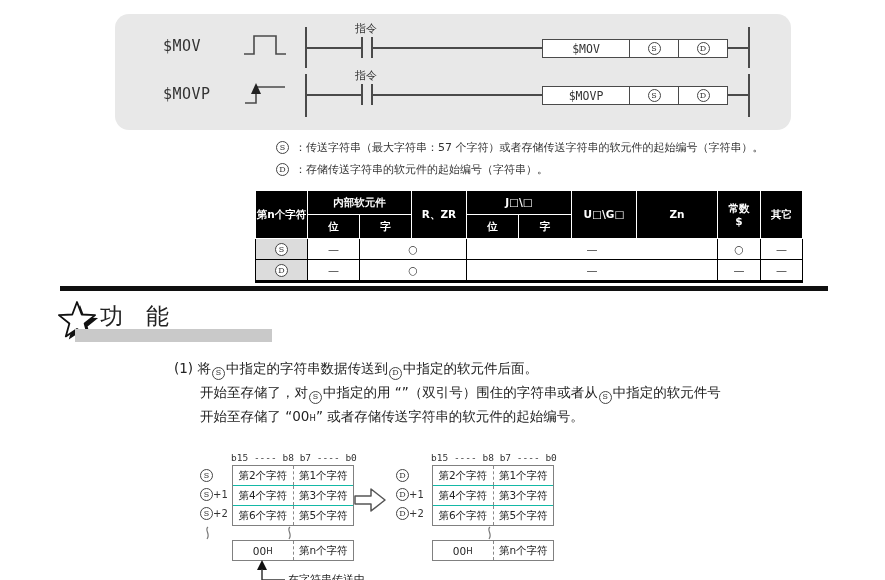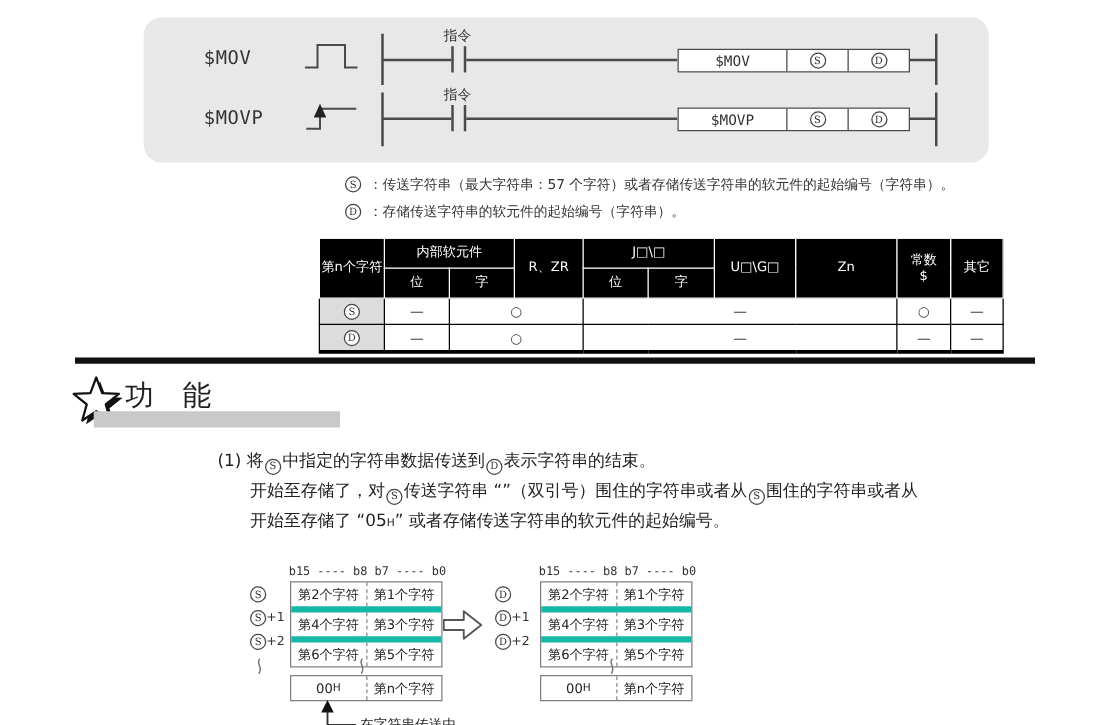--- a/index.html
+++ b/index.html
@@ -14,38 +14,38 @@
   .ibox{position:absolute;display:flex;border:1.5px solid #4a4a4a;background:#fff;height:17px;}
   .ibox .cell{display:flex;align-items:center;justify-content:center;font-family:"DejaVu Sans Mono",monospace;font-size:11.5px;color:#333;}
   .ibox .cell+.cell{border-left:1.5px solid #4a4a4a;}
   .ibox .name{width:86px;}
   .ibox .opr{width:48px;}
   .circ{display:inline-flex;align-items:center;justify-content:center;width:13px;height:13px;border:1px solid #444;border-radius:50%;font-size:8px;line-height:1;background:#fff;box-sizing:border-box;color:#333;font-family:"DejaVu Serif",serif;}
   
   .note{position:absolute;display:flex;align-items:center;gap:6px;font-size:11px;color:#333;white-space:nowrap;}
   
   .dev-table{position:absolute;left:255px;top:190px;border-collapse:collapse;table-layout:fixed;}
-  .dev-table th{background:#000;color:#fff;font-weight:normal;font-size:10.5px;border:1px solid #fff;padding:0;height:23px;line-height:1.15;}
+  .dev-table th{background:#000;color:#fff;font-weight:bold;font-size:10.5px;border:1px solid #fff;padding:0;height:23px;line-height:1.15;}
   .dev-table td{border:1px solid #000;font-size:11px;text-align:center;height:20px;padding:0;color:#333;background:#fff;}
   .dev-table td.sym-cell{background:#dcdcdc;}
   .dev-table tbody tr:last-child td{border-bottom:3px solid #000;}
   
   .rule{position:absolute;left:60px;top:286px;width:768px;height:5px;background:#101010;}
   .title-bar{position:absolute;left:75px;top:329px;width:197px;height:13px;background:#c9c9c9;}
   .sec-title{position:absolute;left:100px;top:301px;font-size:23px;color:#222;z-index:2;}
   
   .pline{position:absolute;font-size:13.5px;color:#222;white-space:nowrap;}
   .pline .circ{width:13px;height:13px;font-size:8px;vertical-align:-2px;margin:0 1px;}
   .subH{font-size:8.5px;}
   
   .dg{position:absolute;left:198px;top:452px;width:400px;height:150px;text-decoration:underline;}
   .bits{position:absolute;width:122px;text-align:center;font-family:"DejaVu Sans Mono",monospace;font-size:9.5px;color:#333;white-space:nowrap;}
   .dglabel{position:absolute;display:flex;align-items:center;font-size:10px;color:#333;}
   .dgt{position:absolute;width:120px;border:1px solid #808080;background:#fff;box-sizing:content-box;}
-  .dgt .r{display:flex;height:19px;border-top:5px solid #14b8a6;}
+  .dgt .r{display:flex;height:19px;border-top:1px solid #14b8a6;}
   .dgt .r:first-child{border-top:none;}
   .dgt .c{flex:1;display:flex;align-items:center;justify-content:center;font-size:10.5px;white-space:nowrap;color:#222;}
   .dgt .c+.c{border-left:1px dashed #888;}
   .endnote{position:absolute;font-size:11px;color:#222;white-space:nowrap;}
 </style>
 </head>
 <body>
 
 <div class="panel">
 
@@ -163,27 +163,27 @@
   <g transform="translate(2,2)">
     <polygon transform="translate(3,3)" points="22,6 26.7,18.5 40.1,19.1 29.6,27.5 33.2,40.4 22,33 10.8,40.4 14.4,27.5 3.9,19.1 17.3,18.5" fill="#111"></polygon>
     <polygon points="22,6 26.7,18.5 40.1,19.1 29.6,27.5 33.2,40.4 22,33 10.8,40.4 14.4,27.5 3.9,19.1 17.3,18.5" fill="#fff" stroke="#111" stroke-width="1.8" stroke-linejoin="round"></polygon>
   </g>
 </svg>
 <div class="title-bar"></div>
 <div class="sec-title">功　能</div>
 
 <div class="pline" style="left:174px;top:360px">
   <span>(1)</span>
-  <span>将</span><span class="circ">S</span><span>中指定的字符串数据传送到</span><span class="circ">D</span><span>表示字符串的结束。</span>
+  <span>将</span><span class="circ">S</span><span>中指定的字符串数据传送到</span><span class="circ">D</span><span>中指定的软元件后面。</span>
 </div>
 <div class="pline" style="left:200px;top:384px">
-  <span>开始至存储了，对</span><span class="circ">S</span><span>传送字符串 “”（双引号）围住的字符串或者从</span><span class="circ">S</span><span>围住的字符串或者从</span>
+  <span>开始至存储了，对</span><span class="circ">S</span><span>中指定的用 “”（双引号）围住的字符串或者从</span><span class="circ">S</span><span>中指定的软元件号</span>
 </div>
 <div class="pline" style="left:200px;top:408px">
-  <span>开始至存储了 “05</span><span class="subH">H</span><span>” 或者存储传送字符串的软元件的起始编号。</span>
+  <span>开始至存储了 “00</span><span class="subH">H</span><span>” 或者存储传送字符串的软元件的起始编号。</span>
 </div>
 
 <div class="dg">
 
   <div class="bits" style="left:33px;top:0">b15 ---- b8 b7 ---- b0</div>
   <div class="dglabel" style="left:2px;top:17px">
       <span class="circ">S</span>
       <span></span>
     </div>
   <div class="dglabel" style="left:2px;top:36px">

